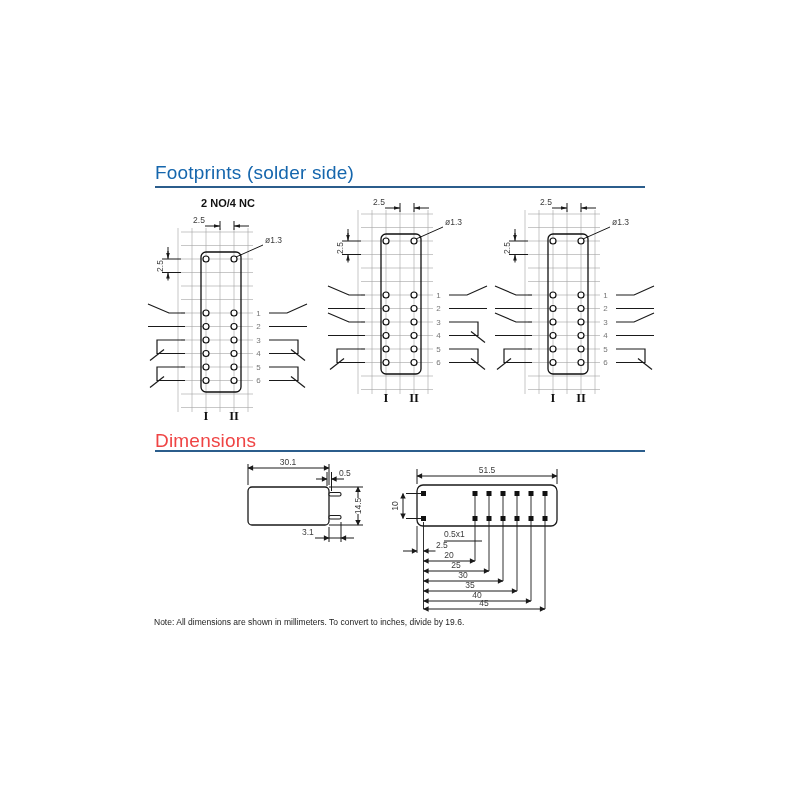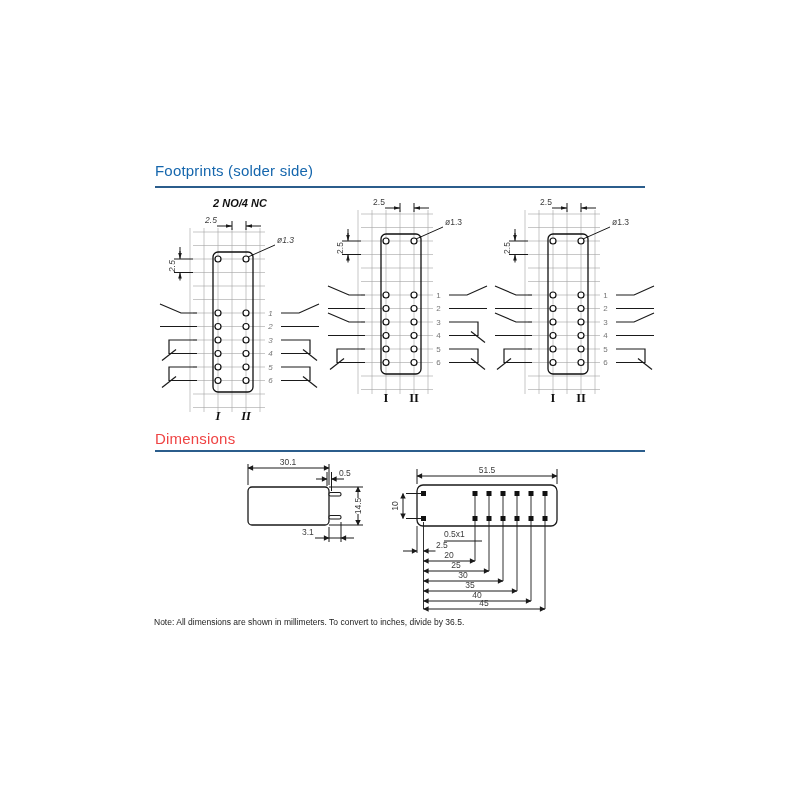--- a/index.html
+++ b/index.html
@@ -1,36 +1,36 @@
 <!DOCTYPE html>
 <html><head>
 <meta charset="utf-8">
 <style>
   html,body{margin:0;padding:0;}
   body{width:800px;height:800px;background:#ffffff;position:relative;
        font-family:"Liberation Sans",sans-serif;overflow:hidden;}
-  .sec-title{position:absolute;left:155px;font-size:15px;letter-spacing:.2px;}
+  .sec-title{position:absolute;left:155px;font-size:19px;letter-spacing:.2px;}
   .sec-rule{position:absolute;left:155px;width:490px;height:2px;}
   .fp-cell{position:absolute;top:196px;width:186px;}
   .fp-title{text-align:center;font-size:11px;font-weight:bold;color:#111;height:18px;line-height:14px;}
   .fp-svg{display:block;}
   .dims-svg{position:absolute;left:145px;top:456px;}
   .note{position:absolute;left:154px;top:617px;font-size:8.5px;color:#222;}
   svg text{font-family:"Liberation Sans",sans-serif;}
   .dimtxt{font-size:8.5px;fill:#3d3d3d;}
   .roman{font-family:"Liberation Serif",serif;font-weight:bold;font-size:12.5px;fill:#111;}
 </style>
 </head>
 <body>
 
 <div class="sec-title" style="top: 162px; color: rgb(21, 102, 173);">Footprints (solder side)</div>
 <div class="sec-rule" style="top: 186px; background: rgb(43, 93, 140);"></div>
 
 <div id="fp-area">
-    <div class="fp-cell" style="left: 147px; font-style: italic;">
+    <div class="fp-cell" style="left: 135px;">
       <div class="fp-title">2 NO/4 NC</div>
       <svg class="fp-svg" width="186" height="214" viewBox="0 0 186 214">
         <g stroke="#a3a3a3" stroke-width="0.6">
           <line x1="43" y1="14" x2="43" y2="198"></line>
           <line x1="57" y1="14" x2="57" y2="198"></line>
           <line x1="71" y1="14" x2="71" y2="198"></line>
           <line x1="85" y1="14" x2="85" y2="198"></line>
           <line x1="99" y1="14" x2="99" y2="198"></line>
           <line x1="113" y1="14" x2="113" y2="198"></line>
           <line x1="46" y1="18" x2="118" y2="18"></line>
@@ -387,13 +387,13 @@
     <text class="dimtxt" x="291" y="92">2.5</text>
     <text class="dimtxt" x="304" y="102" text-anchor="middle">20</text>
     <text class="dimtxt" x="311" y="112" text-anchor="middle">25</text>
     <text class="dimtxt" x="318" y="122" text-anchor="middle">30</text>
     <text class="dimtxt" x="325" y="132" text-anchor="middle">35</text>
     <text class="dimtxt" x="332" y="142" text-anchor="middle">40</text>
     <text class="dimtxt" x="339" y="150" text-anchor="middle">45</text>
   </g>
 </svg>
 
-<div class="note">Note: All dimensions are shown in millimeters. To convert to inches, divide by 36.5.</div>
+<div class="note">Note: All dimensions are shown in millimeters. To convert to inches, divide by 19.6.</div>
 
 </body></html>

